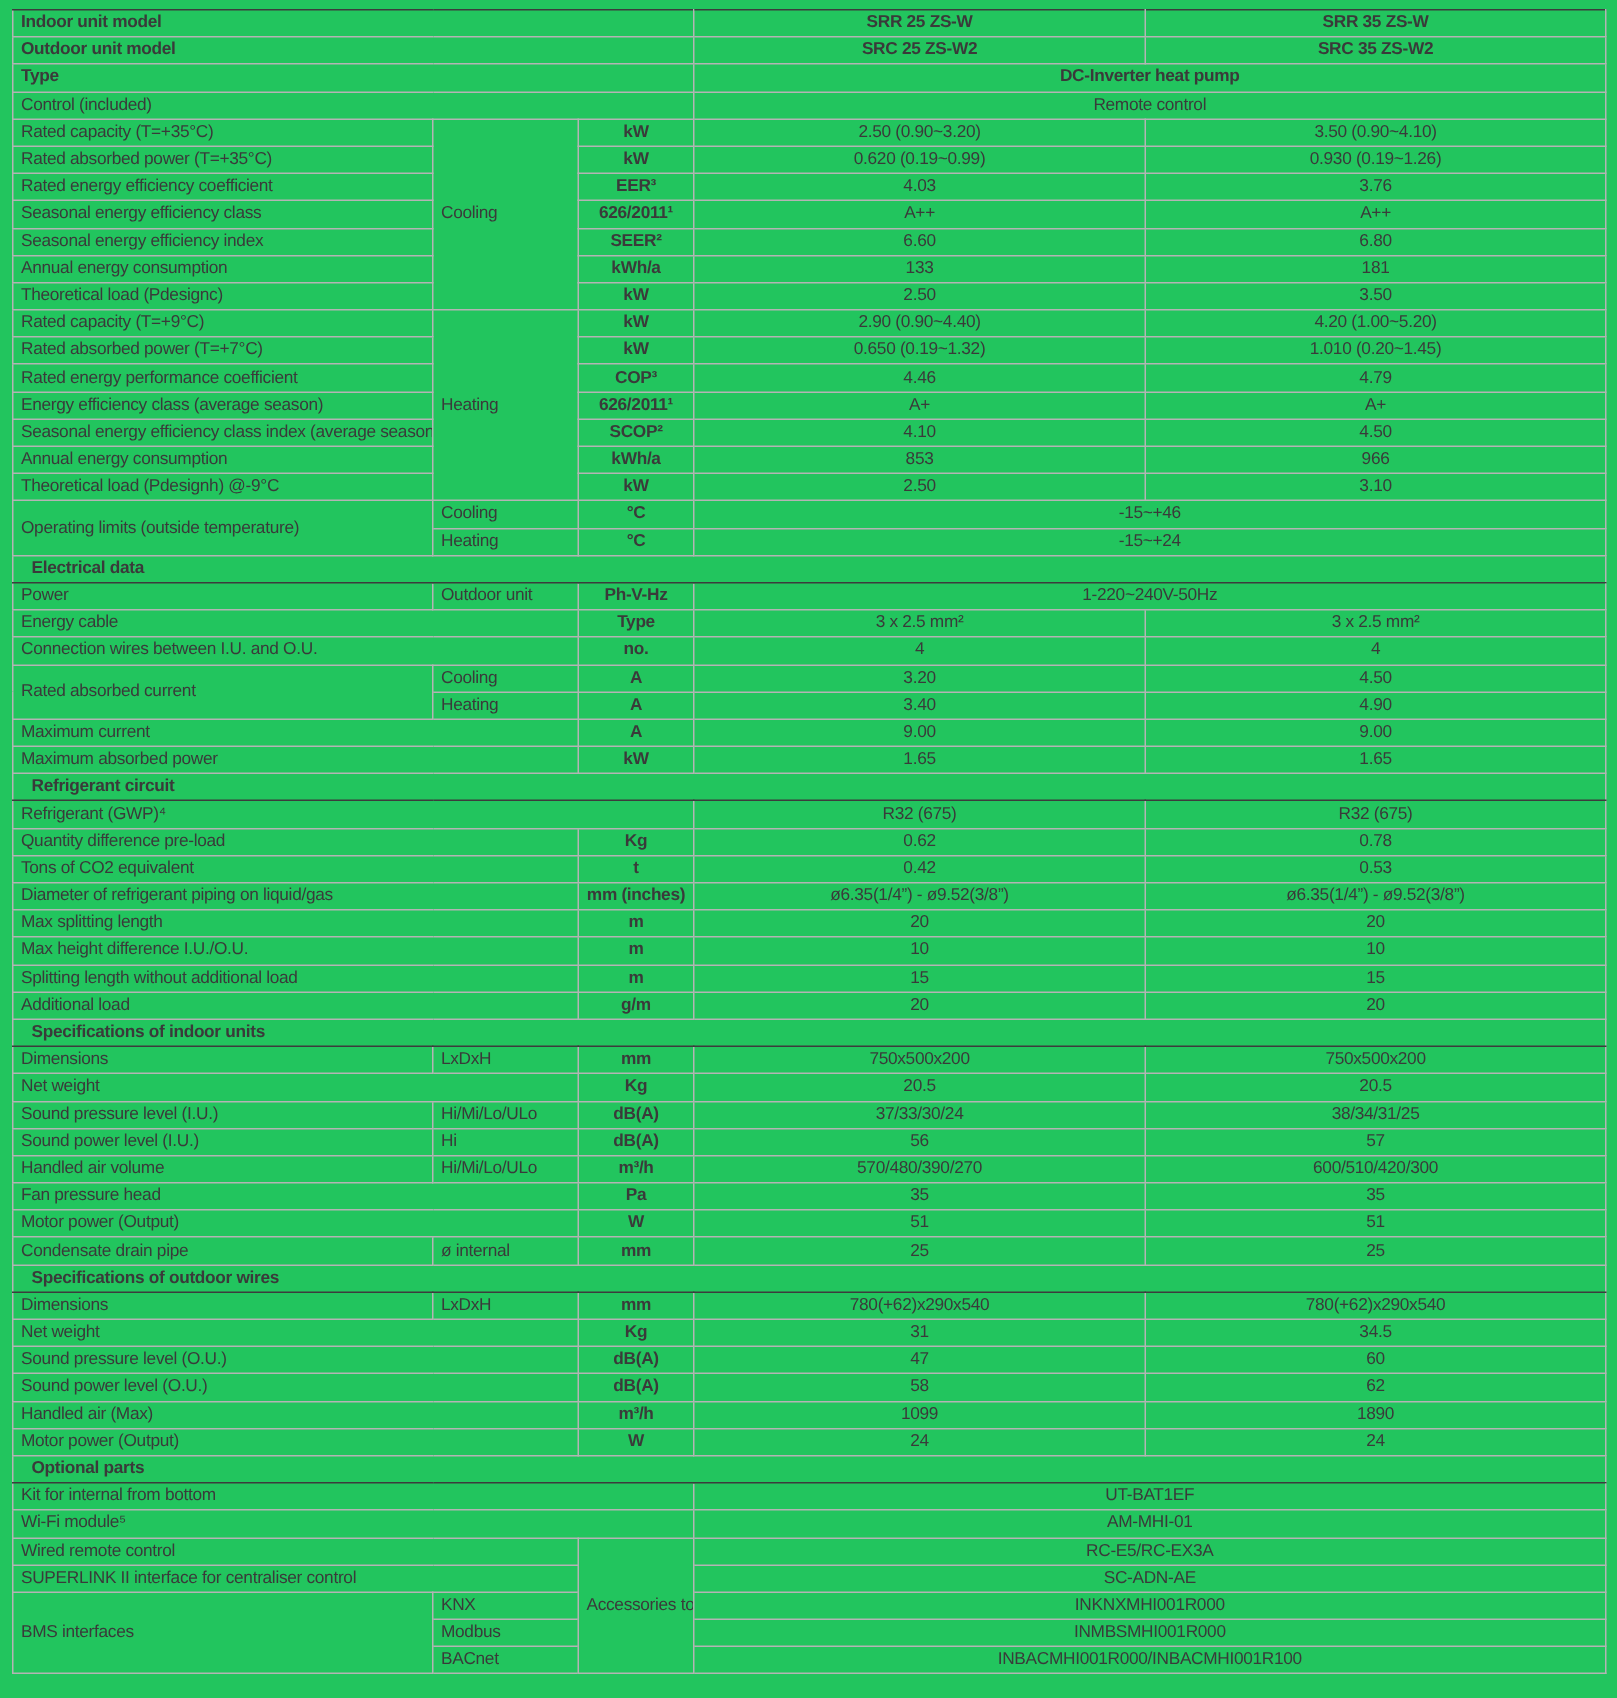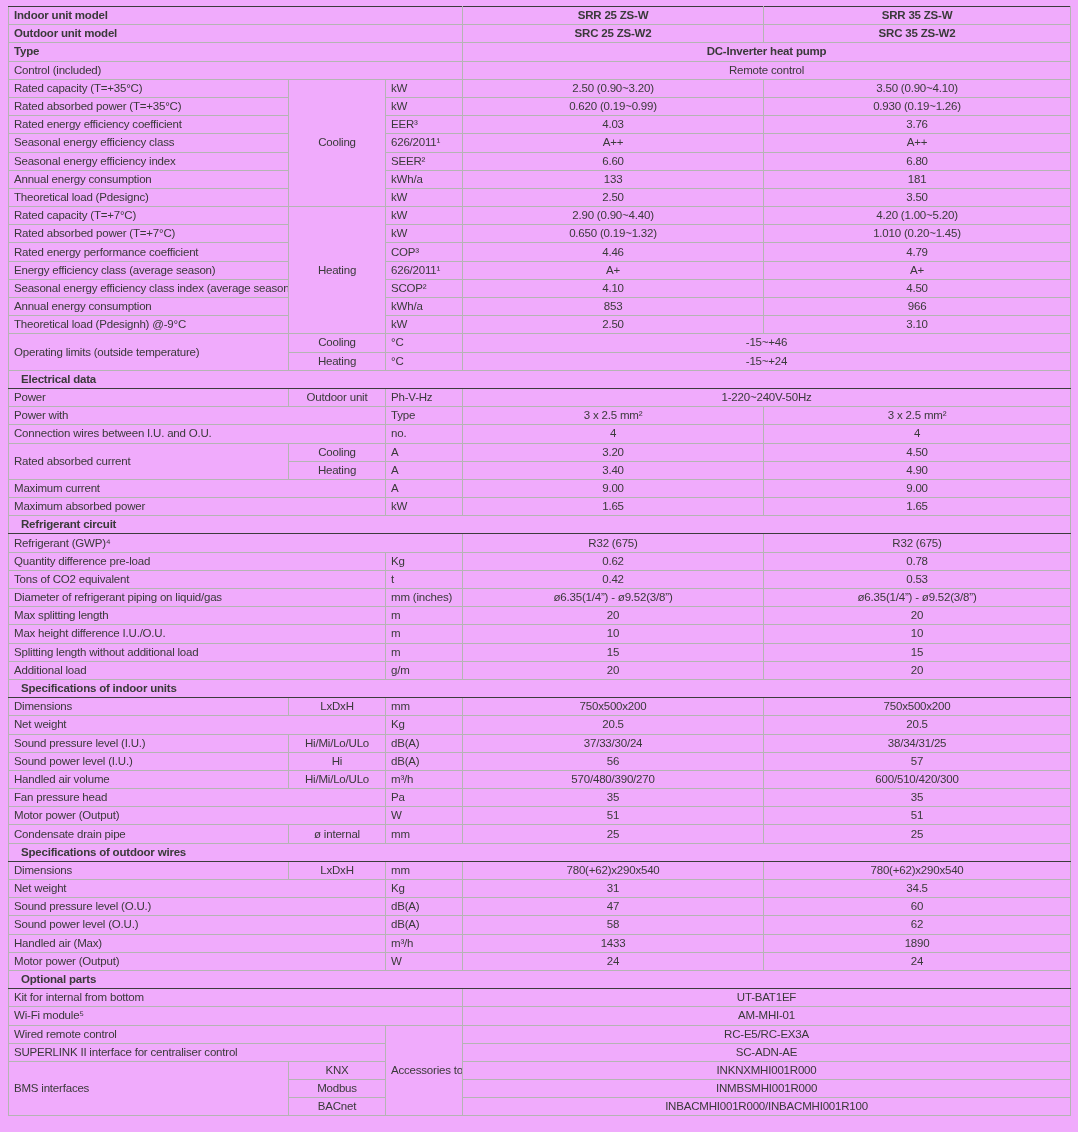--- a/index.html
+++ b/index.html
@@ -5,21 +5,21 @@
   html, body {
     margin: 0;
     padding: 0;
     background: #ffffff;
     width: 1078px;
     font-family: "Liberation Sans", sans-serif;
   }
   .page {
     width: 1078px;
     height: 1132px;
-    background: #f0abfc;
+    background: #22c55e;
     overflow: hidden;
   }
   table.spec-table {
     border-collapse: collapse;
     table-layout: fixed;
     margin: 6px 0 0 8px;
     width: 1062px;
     border: 1.5px solid #3c3c3c;
   }
   table.spec-table col.c1 { width: 280px; }
@@ -39,22 +39,22 @@
     white-space: nowrap;
     vertical-align: middle;
   }
   table.spec-table tr.dt td { border-top: 1.5px solid #3c3c3c; }
   table.spec-table tr.sec-row td {
     border-top: 1.5px solid #3c3c3c;
     border-bottom: 1.5px solid #3c3c3c;
     padding-left: 12px;
   }
   td.lbl { text-align: left; }
-  td.sub { text-align: center; }
-  td.unit { text-align: left; }
+  td.sub { text-align: left; }
+  td.unit { text-align: center; font-weight: bold; }
   td.val { text-align: center; }
   td.sec { text-align: left; font-weight: bold; font-size: 12px; }
   td.acc {
     text-align: center;
     white-space: normal;
     font-size: 10.5px;
     line-height: 12.5px;
     padding: 2px 3px;
   }
   td.b { font-weight: bold; }
@@ -127,21 +127,21 @@
           <td class="val">133</td>
           <td class="val">181</td>
         </tr>
         <tr>
           <td class="lbl">Theoretical load (Pdesignc)</td>
           <td class="unit">kW</td>
           <td class="val">2.50</td>
           <td class="val">3.50</td>
         </tr>
         <tr>
-          <td class="lbl">Rated capacity (T=+7°C)</td>
+          <td class="lbl">Rated capacity (T=+9°C)</td>
           <td rowspan="7" class="sub">Heating</td>
           <td class="unit">kW</td>
           <td class="val">2.90 (0.90~4.40)</td>
           <td class="val">4.20 (1.00~5.20)</td>
         </tr>
         <tr>
           <td class="lbl">Rated absorbed power (T=+7°C)</td>
           <td class="unit">kW</td>
           <td class="val">0.650 (0.19~1.32)</td>
           <td class="val">1.010 (0.20~1.45)</td>
@@ -190,21 +190,21 @@
         <tr class="sec-row">
           <td colspan="5" class="sec">Electrical data</td>
         </tr>
         <tr class="dt">
           <td class="lbl">Power</td>
           <td class="sub">Outdoor unit</td>
           <td class="unit">Ph-V-Hz</td>
           <td colspan="2" class="val">1-220~240V-50Hz</td>
         </tr>
         <tr>
-          <td colspan="2" class="lbl">Power with</td>
+          <td colspan="2" class="lbl">Energy cable</td>
           <td class="unit">Type</td>
           <td class="val">3 x 2.5 mm²</td>
           <td class="val">3 x 2.5 mm²</td>
         </tr>
         <tr>
           <td colspan="2" class="lbl">Connection wires between I.U. and O.U.</td>
           <td class="unit">no.</td>
           <td class="val">4</td>
           <td class="val">4</td>
         </tr>
@@ -363,21 +363,21 @@
         </tr>
         <tr>
           <td colspan="2" class="lbl">Sound power level (O.U.)</td>
           <td class="unit">dB(A)</td>
           <td class="val">58</td>
           <td class="val">62</td>
         </tr>
         <tr>
           <td colspan="2" class="lbl">Handled air (Max)</td>
           <td class="unit">m³/h</td>
-          <td class="val">1433</td>
+          <td class="val">1099</td>
           <td class="val">1890</td>
         </tr>
         <tr>
           <td colspan="2" class="lbl">Motor power (Output)</td>
           <td class="unit">W</td>
           <td class="val">24</td>
           <td class="val">24</td>
         </tr>
         <tr class="sec-row">
           <td colspan="5" class="sec">Optional parts</td>

